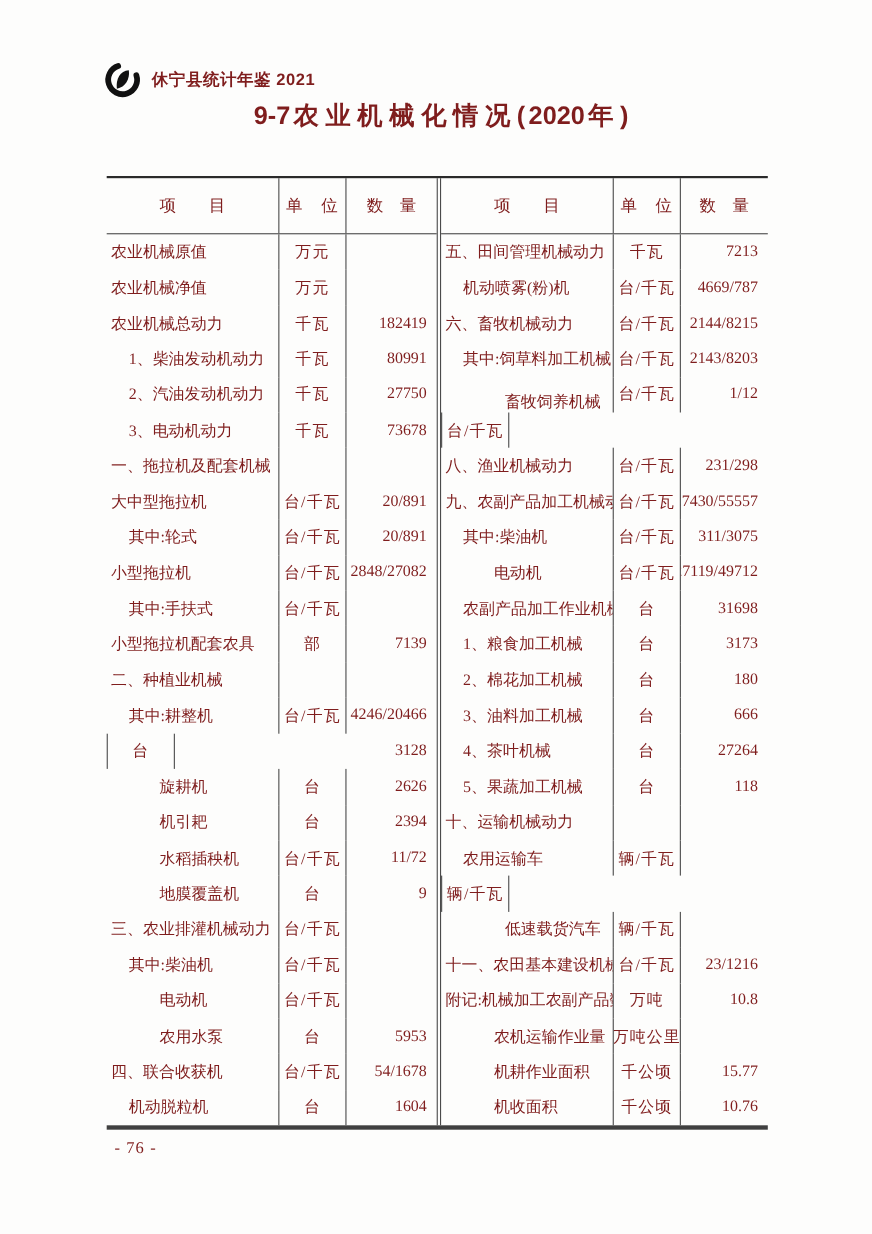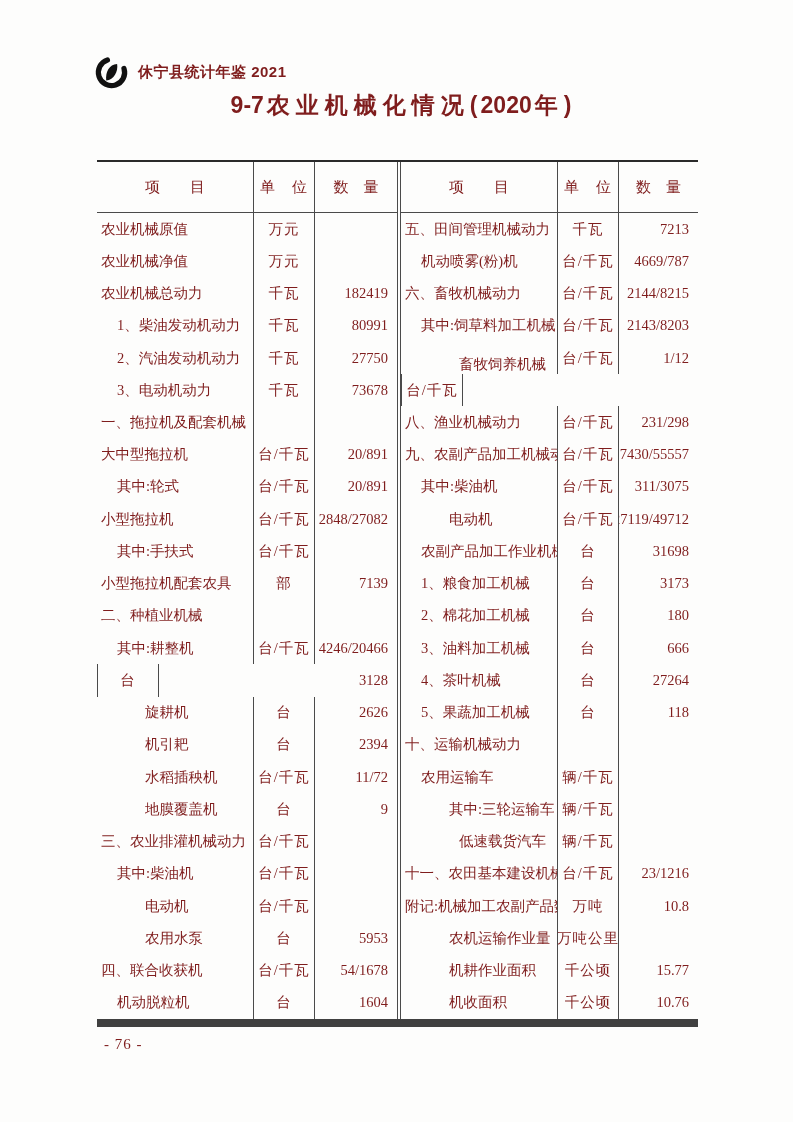--- a/index.html
+++ b/index.html
@@ -19,21 +19,21 @@
   
   .page-title {
     position:absolute; top:90px; left:0; width:100%; text-align:center;
     font-family:"Liberation Sans","DejaVu Sans",sans-serif;
     font-size:23px; font-weight:700; white-space:nowrap;
   }
   
   .yb-table {
     position:absolute; left:97px; top:160px; width:601px; height:867px;
     display:flex; box-sizing:border-box;
-    border-top:2px solid #2a2a2a; border-bottom:8px solid #404040;
+    border-top:2px solid #2a2a2a; border-bottom:4px solid #404040;
   }
   .half { display:flex; flex-direction:column; box-sizing:border-box; }
   .half.left  { width:300px; }
   .half.right { width:297px; }
   .divider {
     width:4px; box-sizing:border-box;
     border-left:1px solid #4a4a4a; border-right:1px solid #4a4a4a;
   }
   .thead { display:flex; height:51px; box-sizing:border-box; border-bottom:1px solid #4a4a4a; }
   .tbody { flex:1; display:flex; flex-direction:column; }
@@ -551,23 +551,20 @@
               <span>农用运输车</span>
             </div>
             <div class="cell unit">
               <span>辆/千瓦</span>
             </div>
             <div class="cell qty">
               <span></span>
             </div>
           </div>
           <div class="row">
-            <div class="cell item" style="padding-left: 48px;">
-              <span>其中:三轮运输车</span>
-            </div>
             <div class="cell unit">
               <span>辆/千瓦</span>
             </div>
             <div class="cell qty">
               <span></span>
             </div>
           </div>
           <div class="row">
             <div class="cell item" style="padding-left: 58px;">
               <span>低速载货汽车</span>

